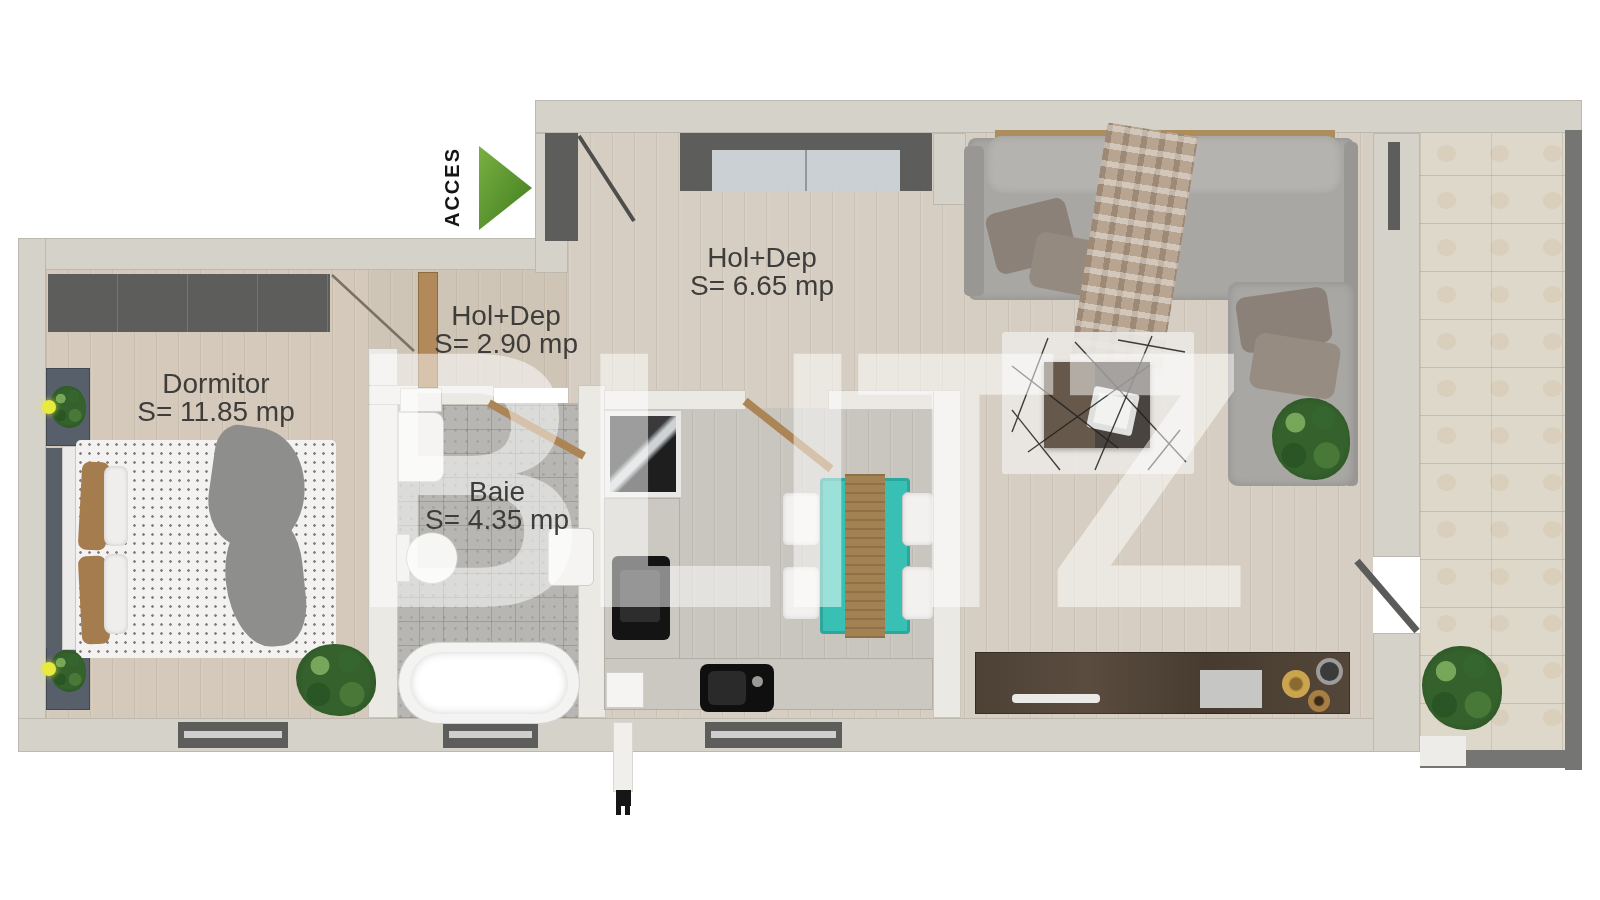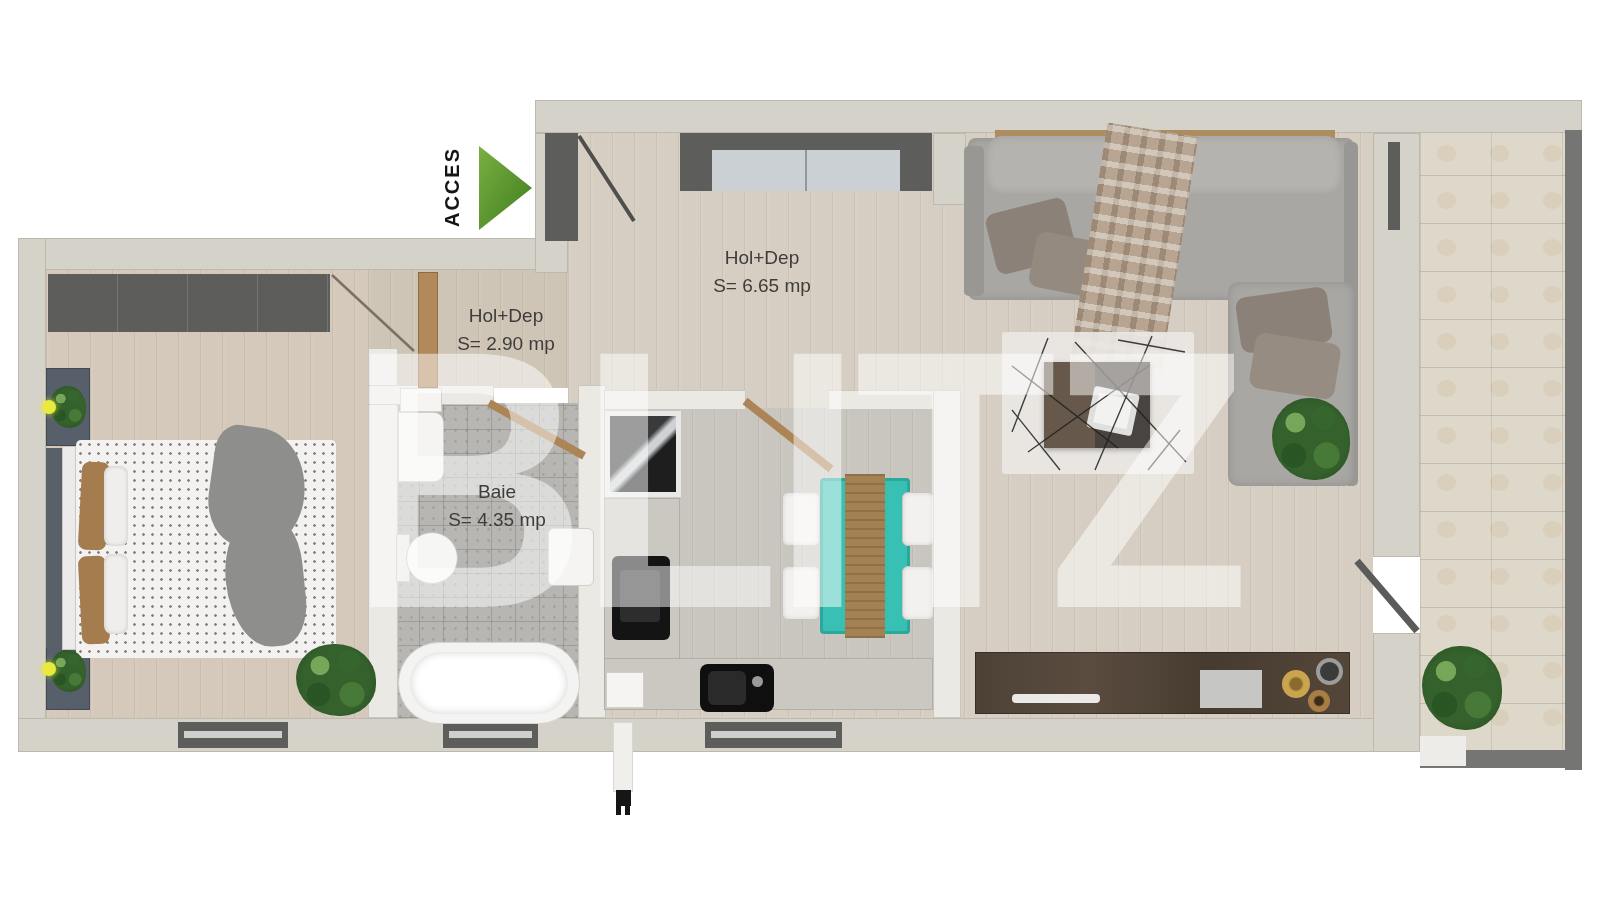--- a/index.html
+++ b/index.html
@@ -60,21 +60,21 @@
   .counter{background:#cbc8c2;box-shadow:inset 0 0 0 1px rgba(140,135,125,.4);}
   .teal-table{background:#39c0b4;border-radius:4px;box-shadow:inset 0 0 0 3px rgba(20,120,110,.35);}
   .runner{background:#a28153;
     background-image:repeating-linear-gradient(0deg, rgba(90,65,35,.25) 0 2px, transparent 2px 9px);}
   .chair{background:#f2f1ef;border:1px solid #c6c5c2;border-radius:6px;box-sizing:border-box;
     box-shadow:inset 0 0 5px rgba(0,0,0,.12);}
   .door-wood{background:#b1895a;border:1px solid #8d6b40;box-sizing:border-box;}
   .win-glass{position:absolute;left:6px;right:6px;top:9px;height:7px;background:#cfcfcd;}
   
   .room-label{position:absolute;transform:translateX(-50%);text-align:center;color:#3e3d3b;
-    font-size:19px;line-height:28px;white-space:nowrap;}
+    font-size:28px;line-height:28px;white-space:nowrap;}
   .acces-text{writing-mode:vertical-rl;transform:rotate(180deg);font-weight:bold;
     font-size:20px;letter-spacing:2px;color:#151515;}
   .watermark{position:absolute;left:300px;top:270px;width:960px;height:420px;
     font-size:368px;line-height:420px;font-weight:800;text-align:center;
     color:rgba(255,255,255,.5);letter-spacing:-10px;transform:scaleX(.9);
     pointer-events:none;}
   svg{position:absolute;left:0;top:0;}
 </style>
 </head>
 <body>
@@ -220,20 +220,24 @@
       <line x1="1152" y1="336" x2="1095" y2="470"></line>
       <line x1="1185" y1="352" x2="1118" y2="340"></line>
       <line x1="1028" y1="452" x2="1150" y2="365"></line>
       <line x1="1060" y1="470" x2="1012" y2="410"></line>
       <line x1="1180" y1="430" x2="1148" y2="470"></line>
     </g>
   </svg>
 
   <div class="watermark">BLITZ</div>
 
+  <div class="room-label" style="left:216px;top:370px;">
+    <div>Dormitor</div>
+    <div>S= 11.85 mp</div>
+  </div>
   <div class="room-label" style="left:506px;top:302px;">
     <div>Hol+Dep</div>
     <div>S= 2.90 mp</div>
   </div>
   <div class="room-label" style="left:762px;top:244px;">
     <div>Hol+Dep</div>
     <div>S= 6.65 mp</div>
   </div>
   <div class="room-label" style="left:497px;top:478px;">
     <div>Baie</div>

